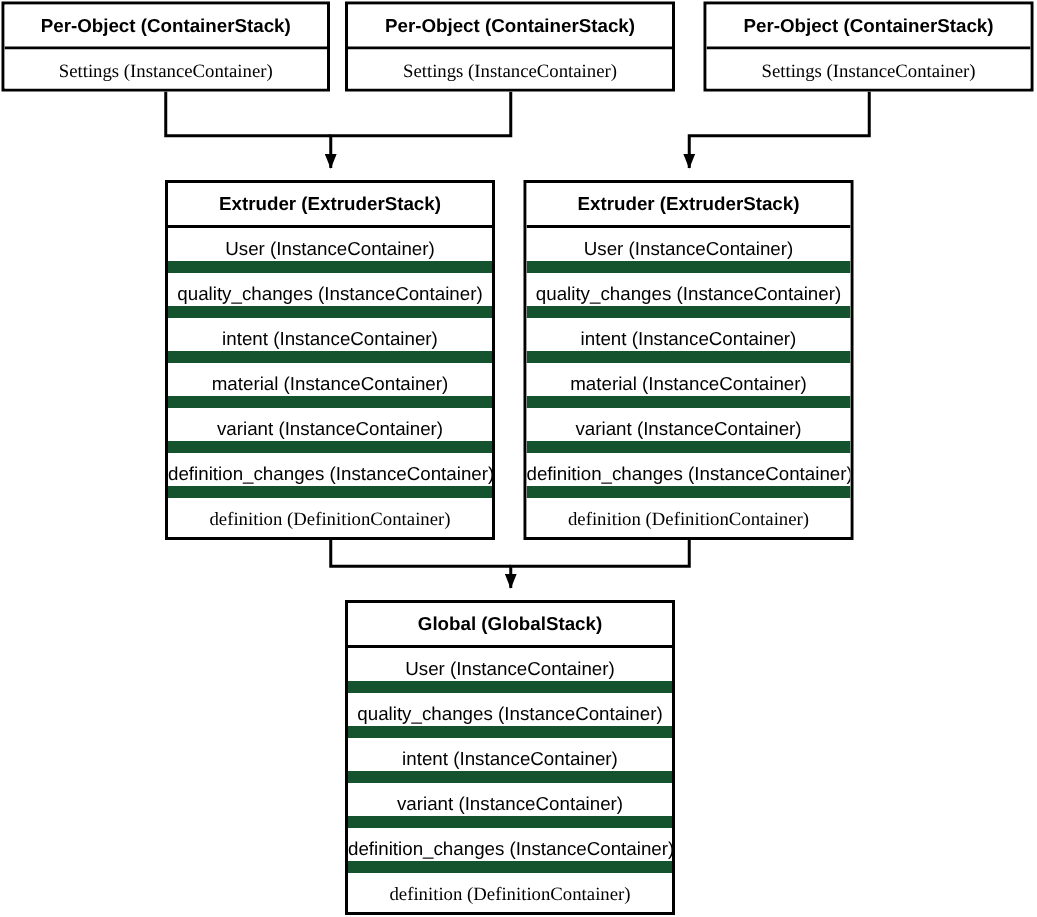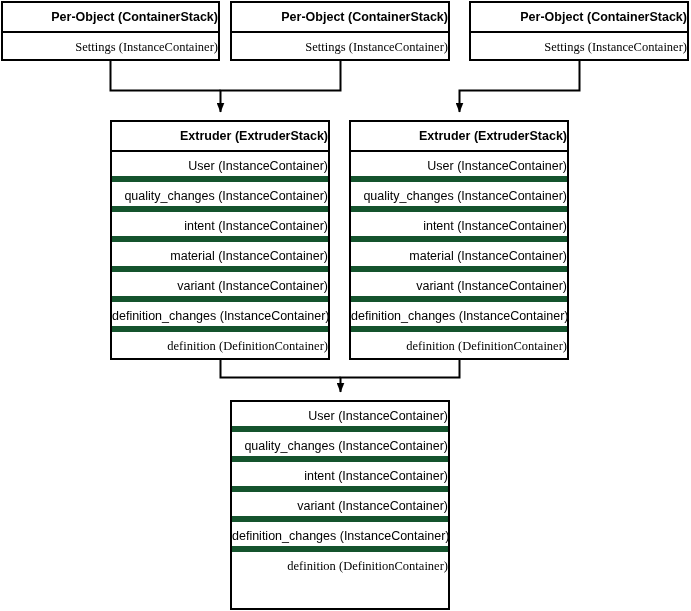--- a/index.html
+++ b/index.html
@@ -31,33 +31,33 @@
     position: absolute;
     box-sizing: border-box;
     border: 2px solid #000000;
     background: #ffffff;
     overflow: hidden;
   }
   .node-row {
     box-sizing: border-box;
     height: 30px;
     line-height: 28px;
-    text-align: right;
+    text-align: center;
     color: #000000;
     font-size: 12.5px;
     white-space: nowrap;
     background: #ffffff;
     overflow: hidden;
   }
   .node-row.header {
     font-weight: bold;
     border-bottom: 2px solid #000000;
   }
   .node-row.item {
-    border-bottom: 6px solid #14532d;
+    border-bottom: 8px solid #14532d;
   }
   .node-row.item:last-child {
     border-bottom: none;
     font-family: Liberation Serif, serif;
   }
 </style>
 </head>
 <body>
 
 <div id="diagram-root">
@@ -117,20 +117,21 @@
         <div class="node-row header">Extruder (ExtruderStack)</div>
         <div class="node-row item">User (InstanceContainer)</div>
         <div class="node-row item">quality_changes (InstanceContainer)</div>
         <div class="node-row item">intent (InstanceContainer)</div>
         <div class="node-row item">material (InstanceContainer)</div>
         <div class="node-row item">variant (InstanceContainer)</div>
         <div class="node-row item">definition_changes (InstanceContainer)</div>
         <div class="node-row item">definition (DefinitionContainer)</div>
       </div>
       <div class="node-box" style="left: 230px; top: 400px; width: 220px; height: 210px;">
+        <div class="node-row header">Global (GlobalStack)</div>
         <div class="node-row item">User (InstanceContainer)</div>
         <div class="node-row item">quality_changes (InstanceContainer)</div>
         <div class="node-row item">intent (InstanceContainer)</div>
         <div class="node-row item">variant (InstanceContainer)</div>
         <div class="node-row item">definition_changes (InstanceContainer)</div>
         <div class="node-row item">definition (DefinitionContainer)</div>
       </div>
     </div>
 
 </div>

